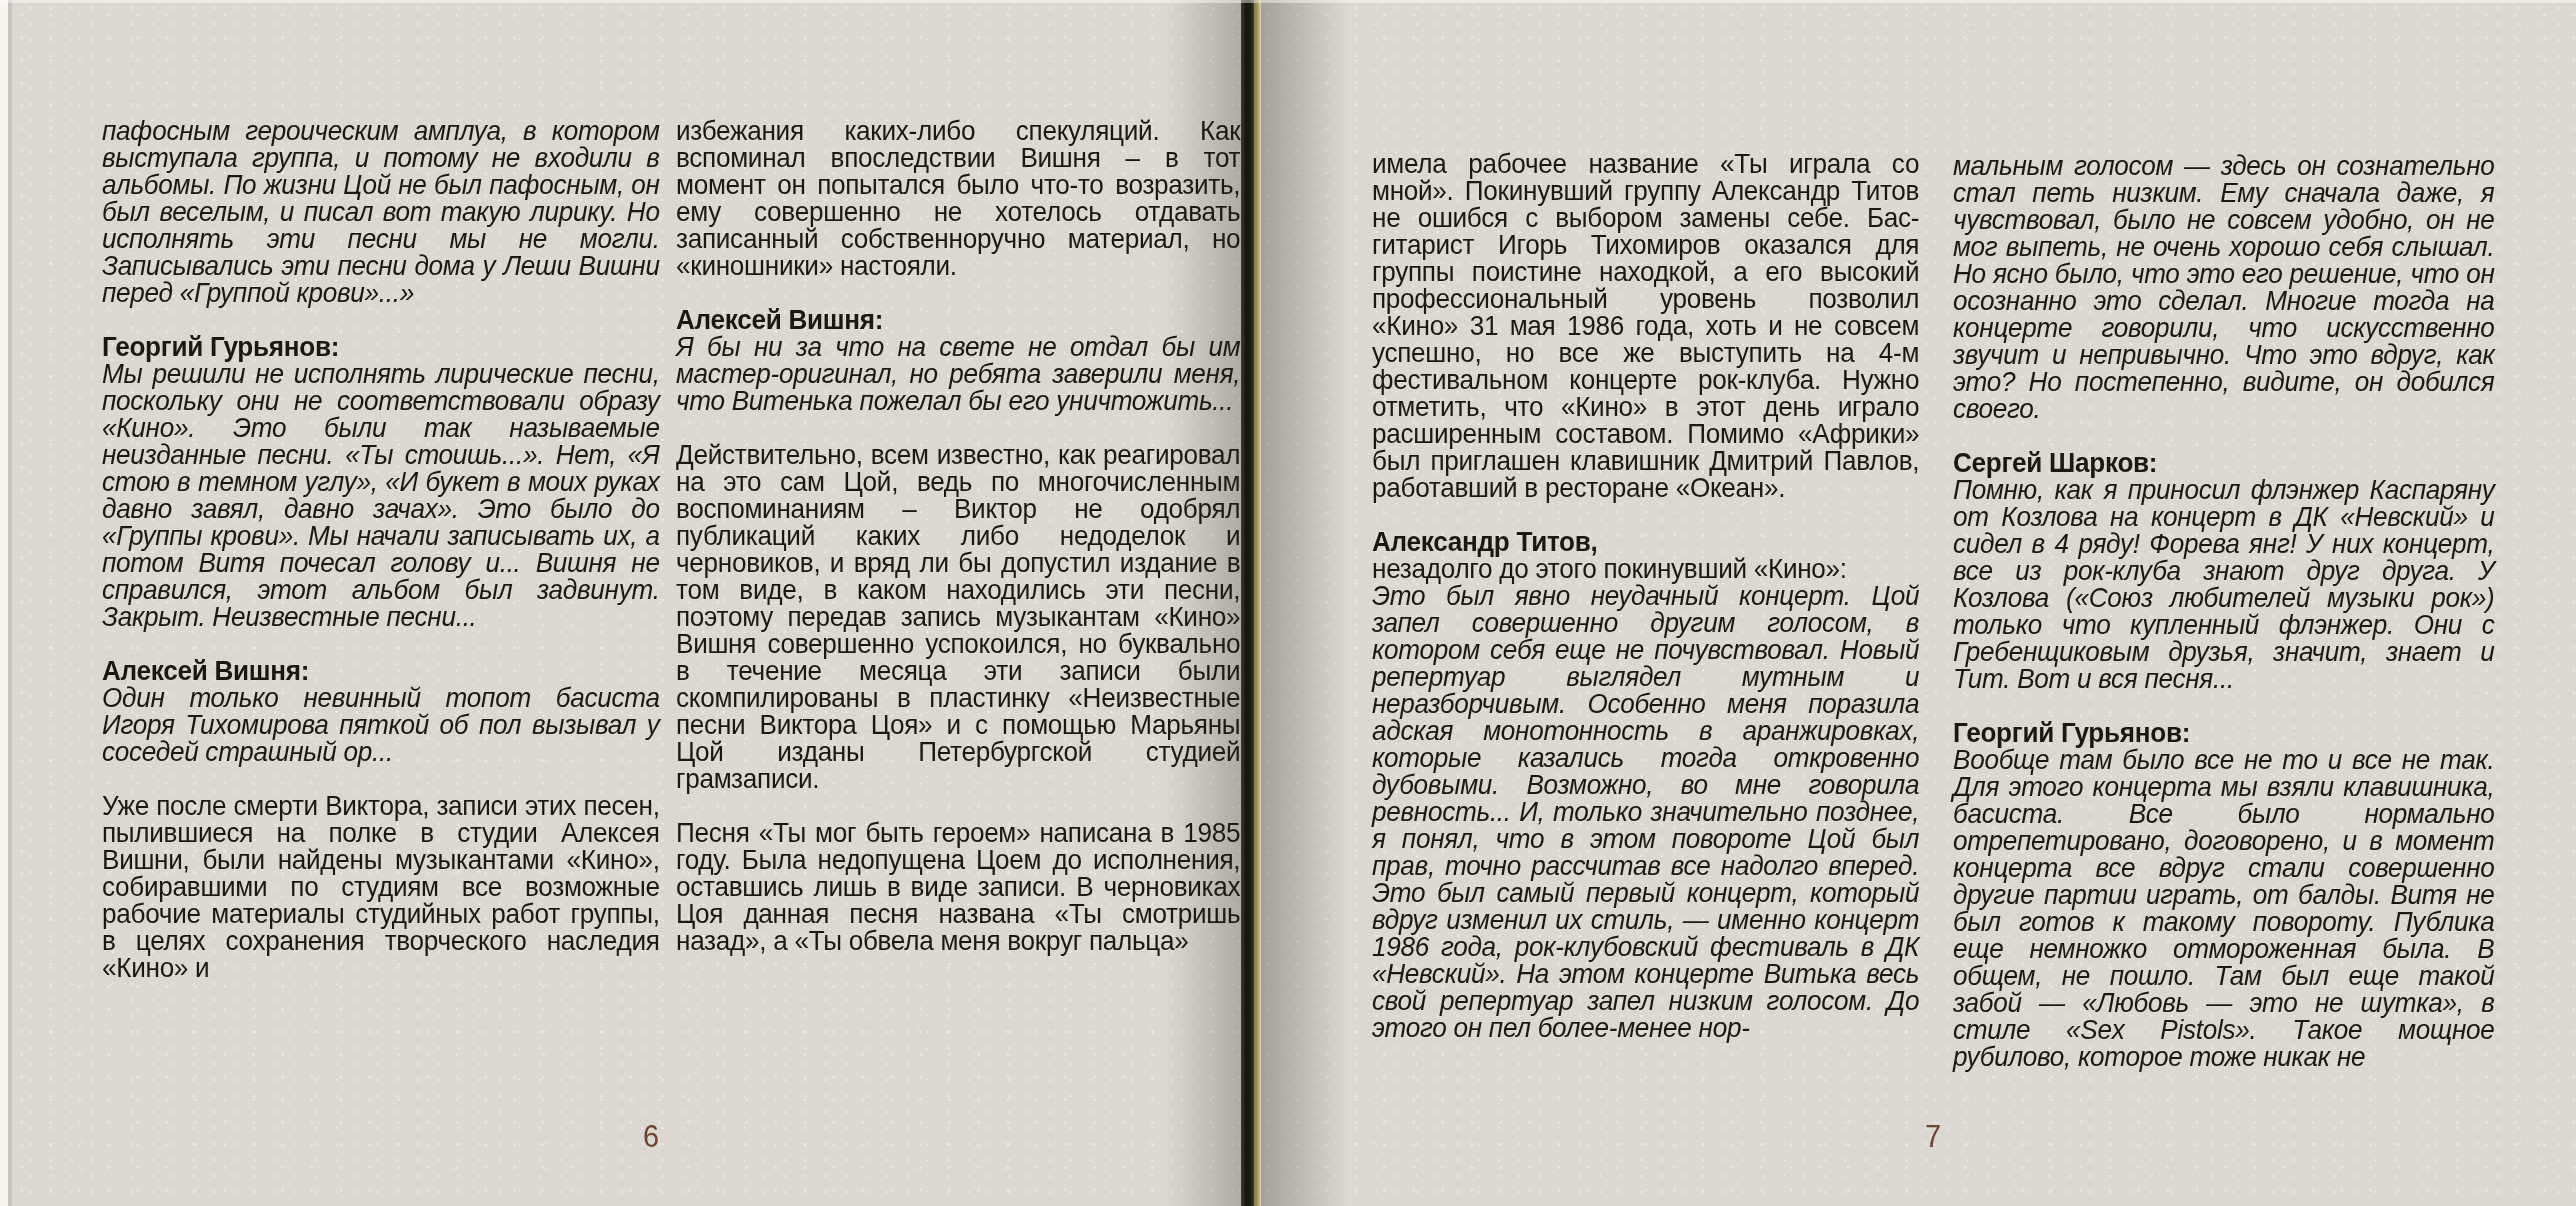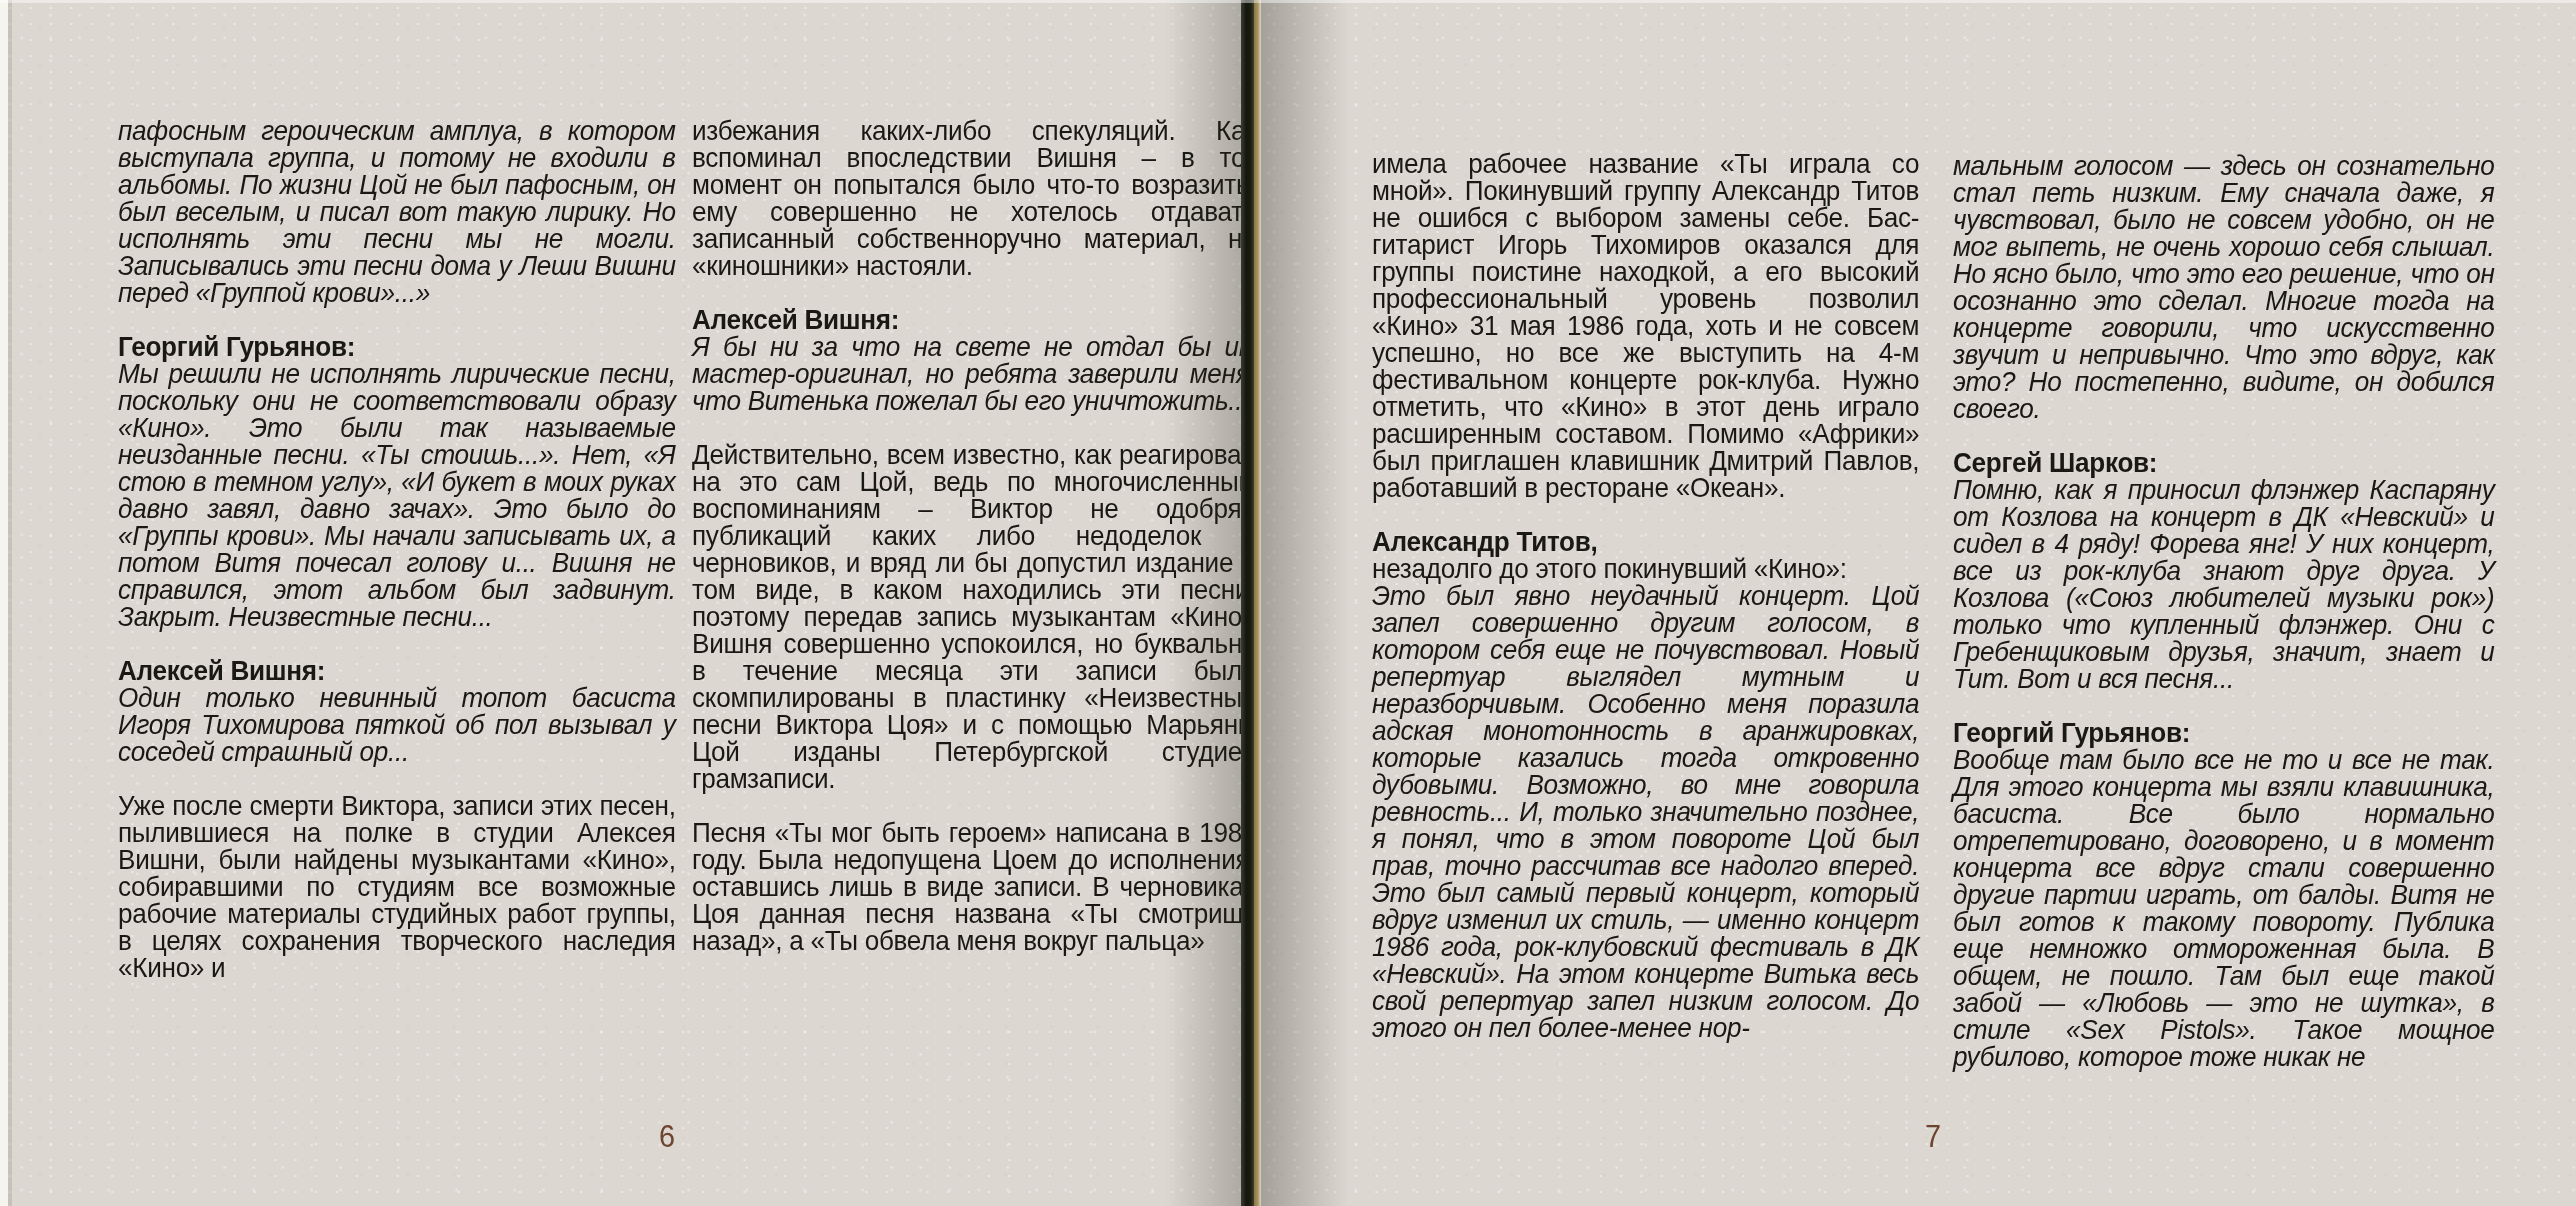--- a/index.html
+++ b/index.html
@@ -20,21 +20,21 @@
     background-position: 0 0, 7.2px 3.9px, 17px 9.4px;
     font-family: "Liberation Sans", sans-serif;
     color: #1a1813;
   }
 
   .page {
     position: absolute;
     top: 0;
     height: 100%;
   }
-  .page-left  { left: 16px;      width: 1245px; }
+  .page-left  { left: 0;      width: 1245px; }
   .page-right { left: 1245px; width: 1331px; }
 
   .column {
     position: absolute;
     text-align: justify;
     font-size: 27.5px;
     line-height: 27px;
     letter-spacing: -0.3px;
     transform: scaleX(0.95);
     transform-origin: left top;

